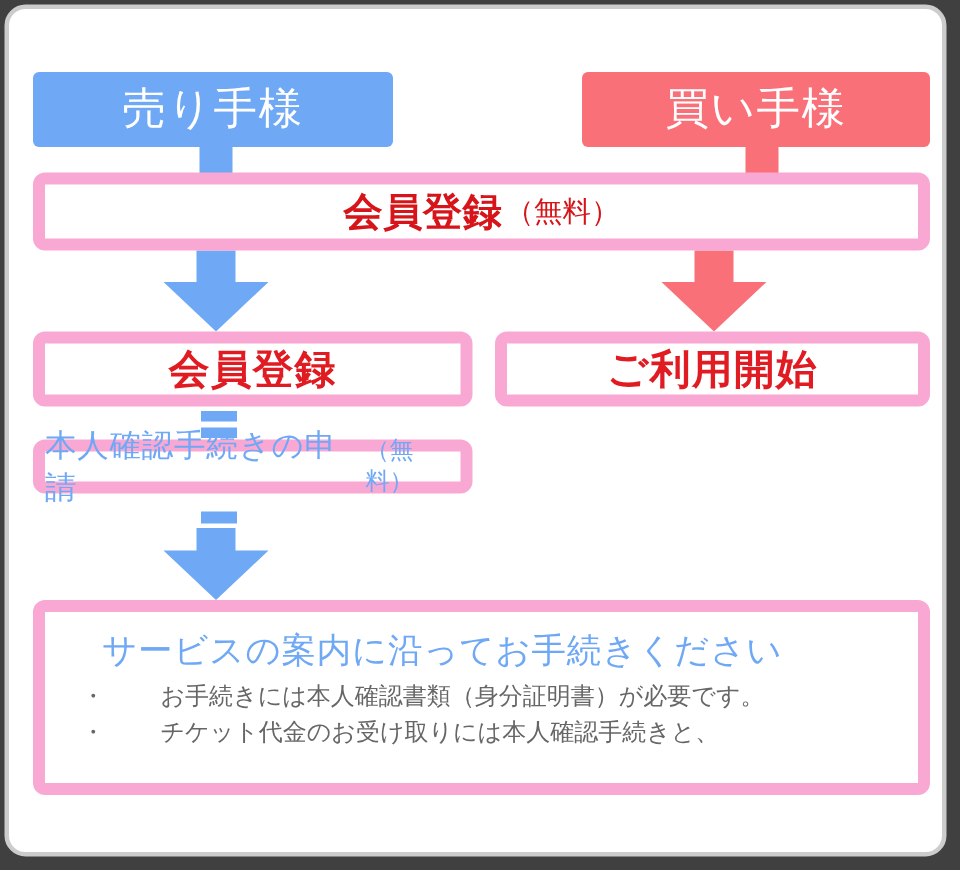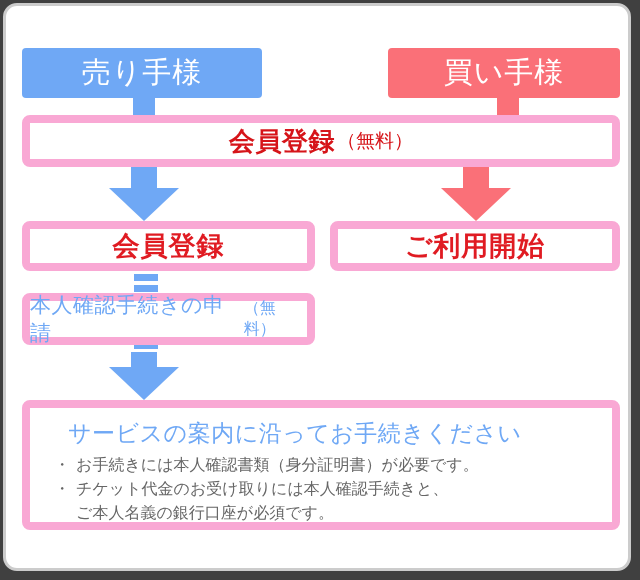--- a/index.html
+++ b/index.html
@@ -89,21 +89,21 @@
   .box-using {
     left: 330px;
     top: 221px;
     width: 290px;
     height: 50px;
   }
   .box-verify {
     left: 22px;
     top: 293px;
     width: 293px;
-    height: 52px;
+    height: 36px;
   }
   .box-notice {
     left: 22px;
     top: 400px;
     width: 598px;
     height: 130px;
     display: block;
     padding: 12px 16px 10px 24px;
   }
 
@@ -161,20 +161,21 @@
   }
   .notice-bullet {
     flex: 0 0 auto;
     margin-right: 6px;
     color: #666666;
     font-size: 16px;
     line-height: 1.45;
   }
   .notice-text {
     flex: 1 1 auto;
+    margin-left: 31px;
   }
   .notice-subline {
     color: #666666;
     font-size: 16px;
     line-height: 1.45;
     margin-left: 22px;
   }
 
   
   .stub {
@@ -271,16 +272,15 @@
     <ul class="notice-list">
       <li class="notice-item">
         <span class="notice-bullet">・</span>
         <span class="notice-text">お手続きには本人確認書類（身分証明書）が必要です。</span>
       </li>
       <li class="notice-item">
         <span class="notice-bullet">・</span>
         <span class="notice-text">チケット代金のお受け取りには本人確認手続きと、</span>
       </li>
     </ul>
-    <div class="notice-subline">ご本人名義の銀行口座が必須です。</div>
   </div>
 
 </div>
 
 </body></html>

